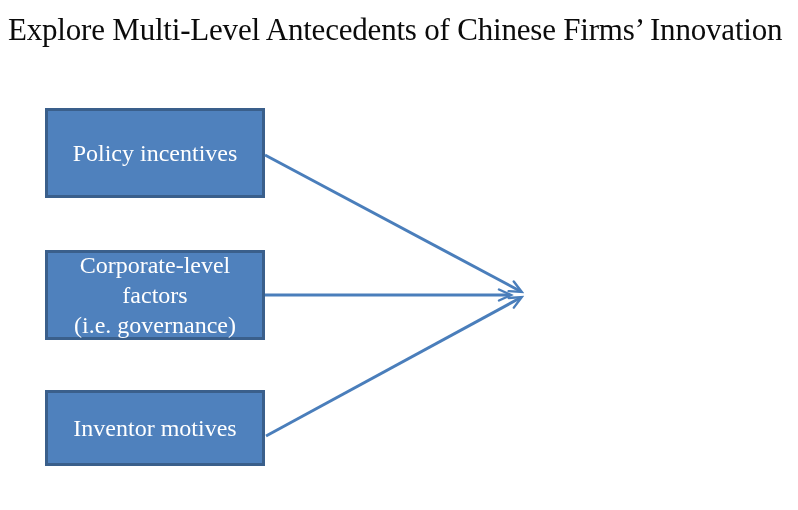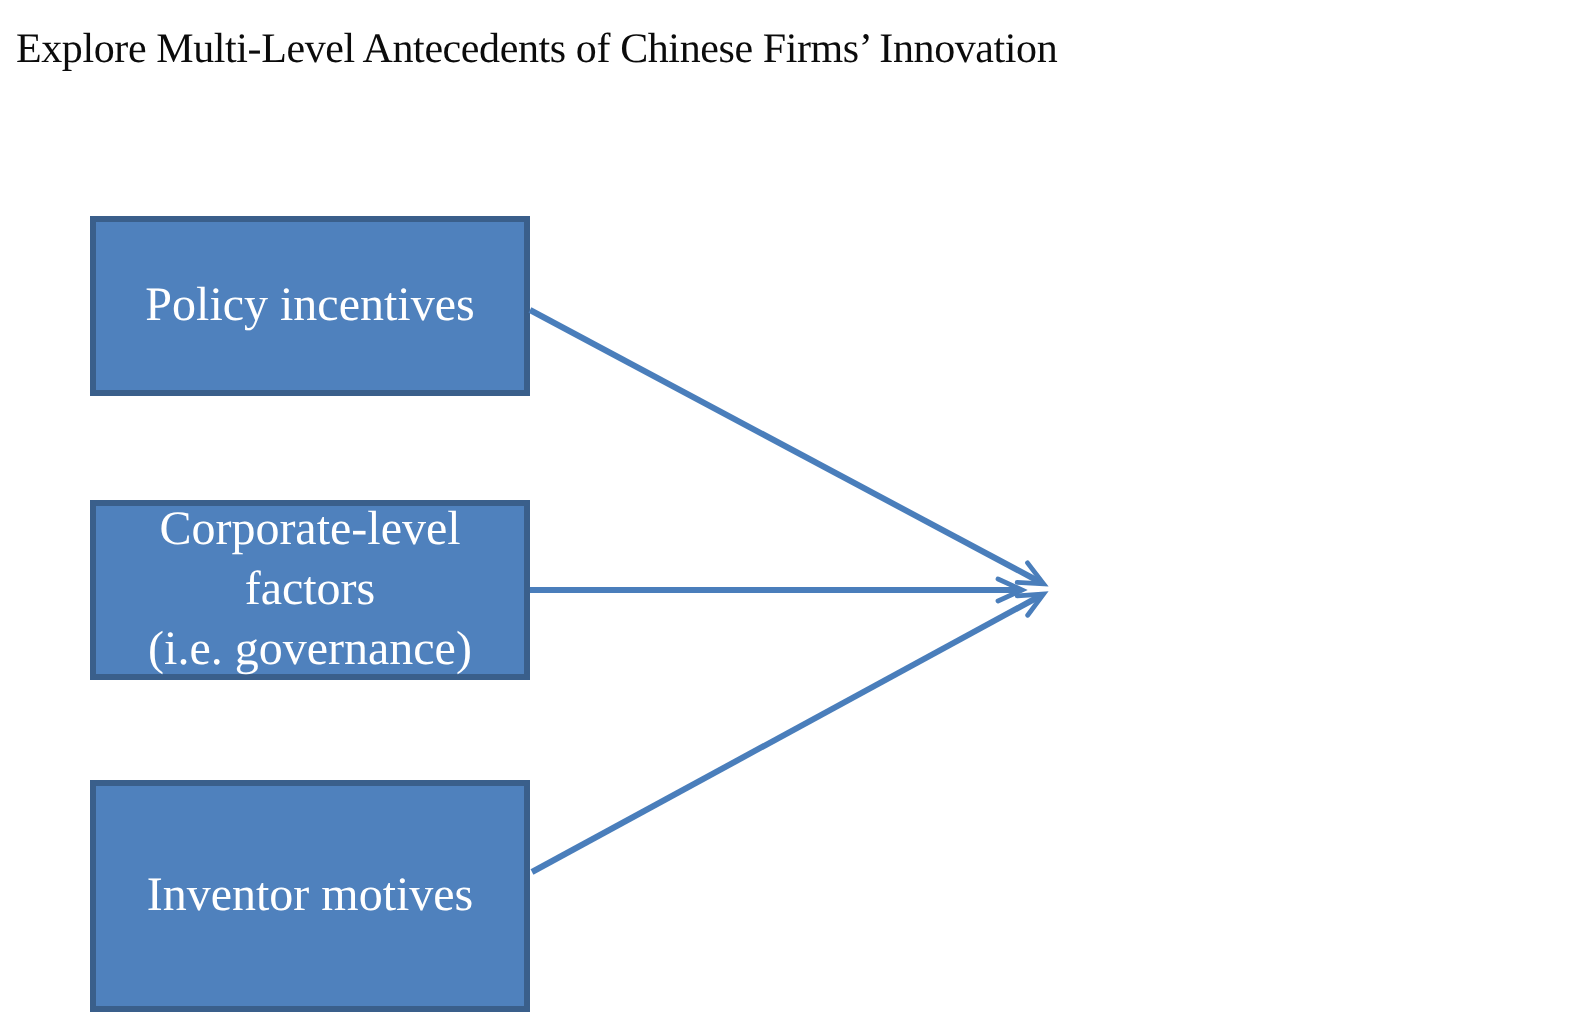--- a/index.html
+++ b/index.html
@@ -8,42 +8,42 @@
     width: 798px;
     height: 510px;
     background: var(--background, #fff);
     font-family: "Liberation Serif", serif;
     overflow: hidden;
   }
   .title {
     position: absolute;
     left: 8px;
     top: 12px;
-    font-size: 21px;
+    font-size: 31px;
     letter-spacing: -0.2px;
     color: var(--title-text, #111);
     white-space: nowrap;
   }
   .shape {
     position: absolute;
     box-sizing: border-box;
     background: var(--shape-fill, #4F81BD);
     border: 3px solid var(--shape-border, #3A5F8B);
     color: var(--shape-text, #fff);
     display: flex;
     flex-direction: column;
     align-items: center;
     justify-content: center;
     text-align: center;
     font-size: 24px;
     line-height: 30px;
   }
   .box-policy    { left: 45px;  top: 108px; width: 220px; height: 90px; }
   .box-corporate { left: 45px;  top: 250px; width: 220px; height: 90px; }
-  .box-inventor  { left: 45px;  top: 390px; width: 220px; height: 116px; }
+  .box-inventor  { left: 45px;  top: 390px; width: 220px; height: 76px; }
   .ellipse {
     left: 523px; top: 242px; width: 226px; height: 103px;
     border-radius: 50%;
   }
   .arrows {
     position: absolute;
     left: 0; top: 0;
     width: 798px; height: 510px;
     pointer-events: none;
   }

